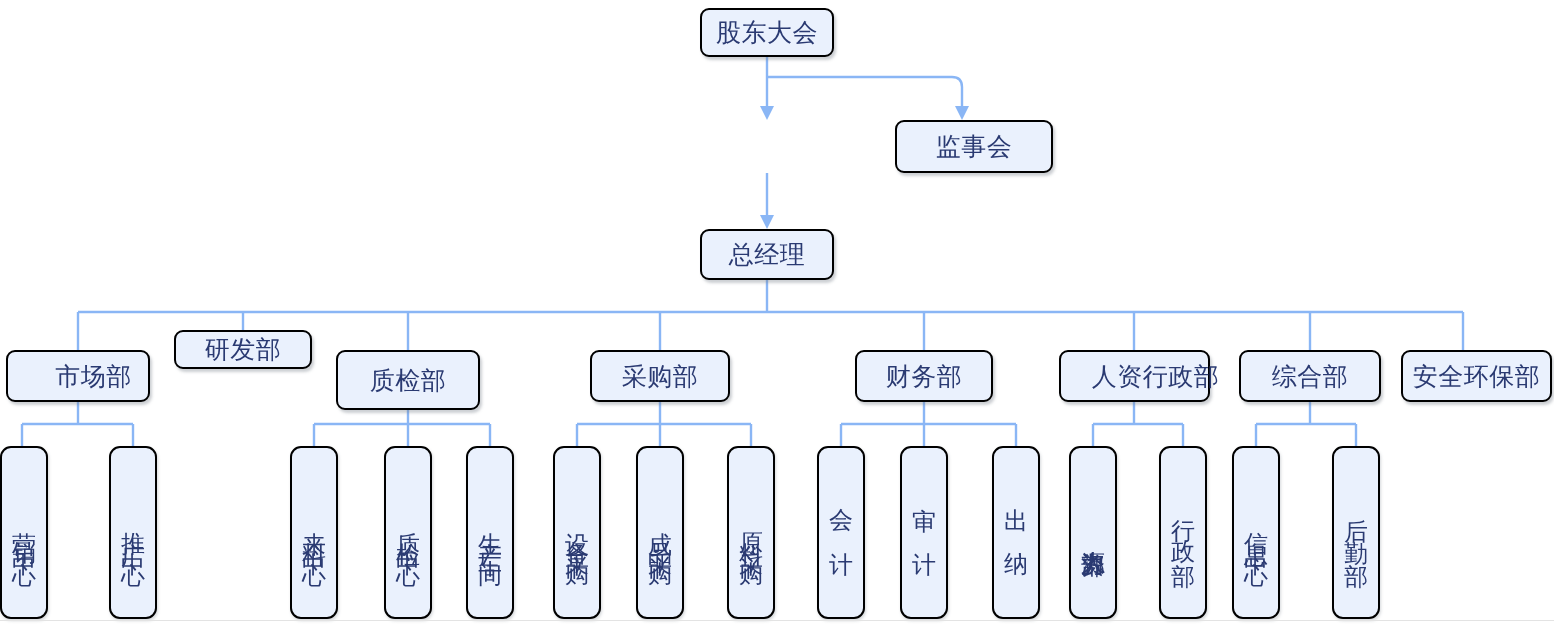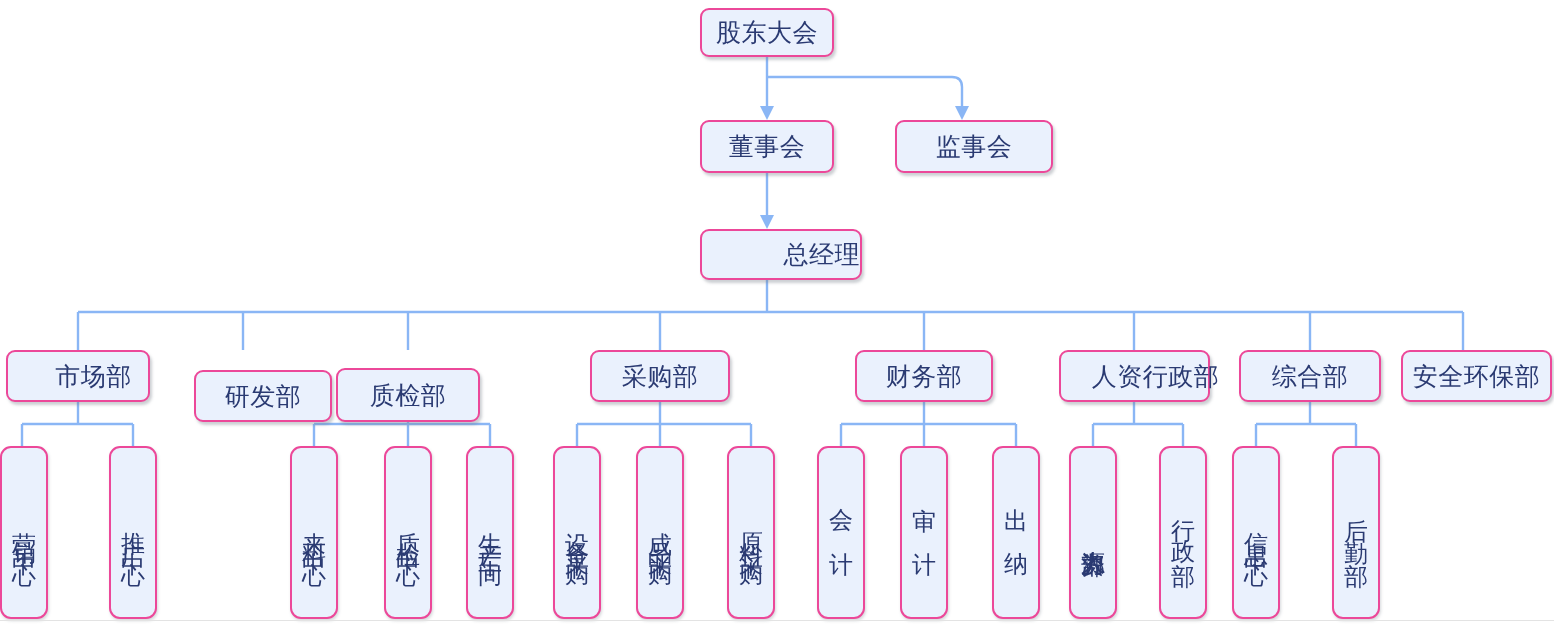--- a/index.html
+++ b/index.html
@@ -22,21 +22,21 @@
     left: 0; top: 0;
     width: 1554px;
     height: 625px;
     pointer-events: none;
   }
   
   .node {
     position: absolute;
     box-sizing: border-box;
     background: #eaf1fd;
-    border: 2px solid #ec4899;
+    border: 2px solid #000000;
     border-radius: 9px;
     color: #2a3a72;
     display: flex;
     align-items: center;
     justify-content: center;
     box-shadow: 2px 3px 3px rgba(120,128,140,0.38);
     letter-spacing: 0.5px;
     font-family: Liberation Serif, serif;
   }
   .node.horiz {
@@ -136,38 +136,35 @@
       <polygon points="767,120 760,106 774,106"></polygon>
       <polygon points="962,120 955,106 969,106"></polygon>
       <polygon points="767,229 760,215 774,215"></polygon>
     </g>
   </svg>
 
   <div class="node horiz" style="left:700px; top:8px; width:134px; height:49px;">
     <span>股东大会</span>
   </div>
 
-  <div class="node horiz" style="left:700px; top:120px; width:134px; height:53px;">
-    <span>董事会</span>
-  </div>
   <div class="node horiz" style="left:895px; top:120px; width:158px; height:53px;">
     <span>监事会</span>
   </div>
 
-  <div class="node horiz" style="left:700px; top:229px; width:162px; height:51px;justify-content:flex-end;">
+  <div class="node horiz" style="left:700px; top:229px; width:134px; height:51px;">
     <span>总经理</span>
   </div>
 
   <div class="node horiz" style="left:6px; top:350px; width:144px; height:52px;padding-left:31px;">
     <span>市场部</span>
   </div>
-  <div class="node horiz" style="left:174px; top:370px; width:138px; height:52px;margin-left:20px;">
+  <div class="node horiz" style="left:174px; top:330px; width:138px; height:39px;">
     <span>研发部</span>
   </div>
-  <div class="node horiz" style="left:336px; top:368px; width:144px; height:54px;">
+  <div class="node horiz" style="left:336px; top:350px; width:144px; height:60px;">
     <span>质检部</span>
   </div>
   <div class="node horiz" style="left:590px; top:350px; width:140px; height:52px;">
     <span>采购部</span>
   </div>
   <div class="node horiz" style="left:855px; top:350px; width:138px; height:52px;text-align:center;">
     <span>财务部</span>
   </div>
   <div class="node horiz" style="left:1059px; top:350px; width:151px; height:52px;padding-left:42px;">
     <span>人资行政部</span>

